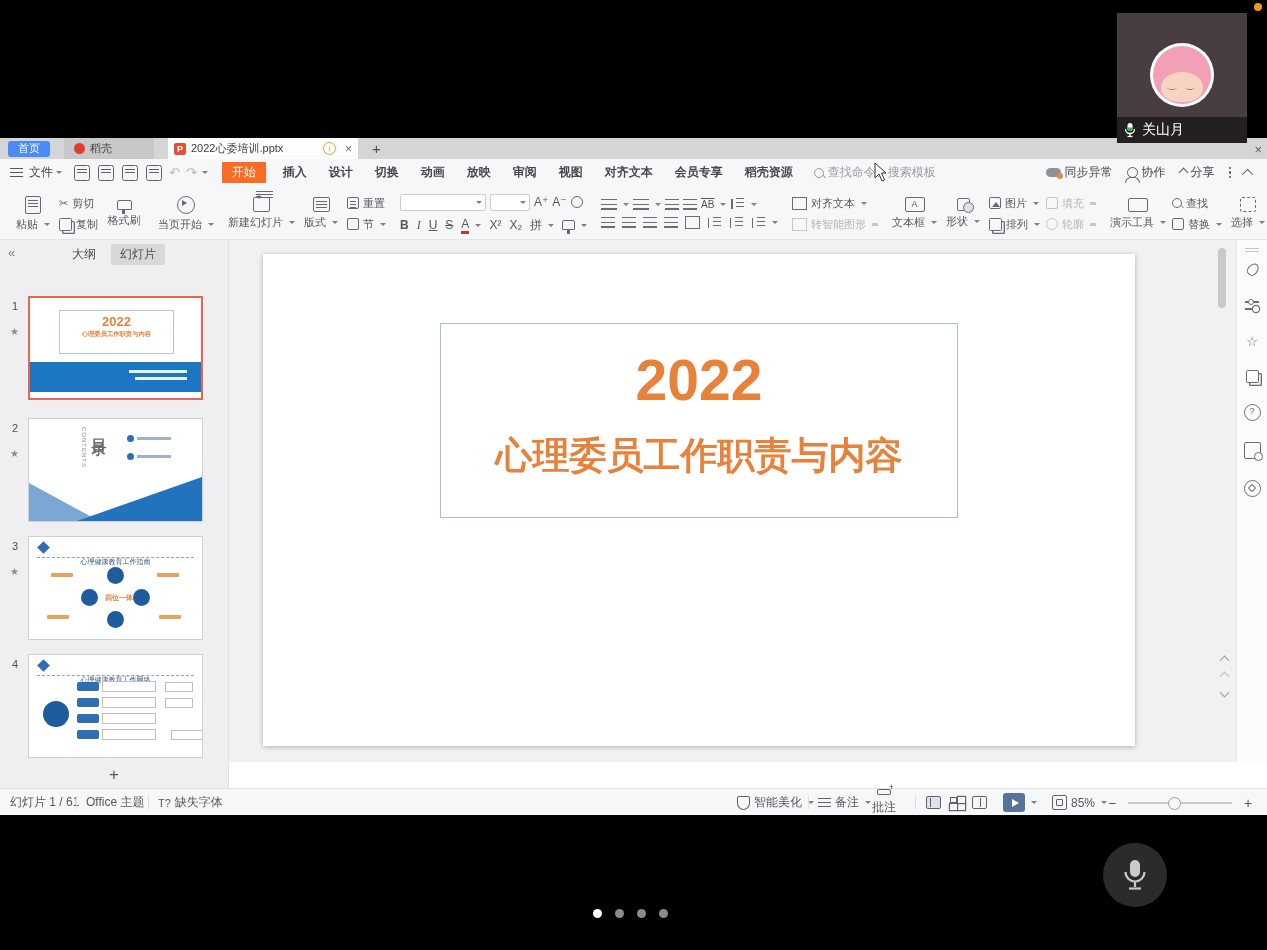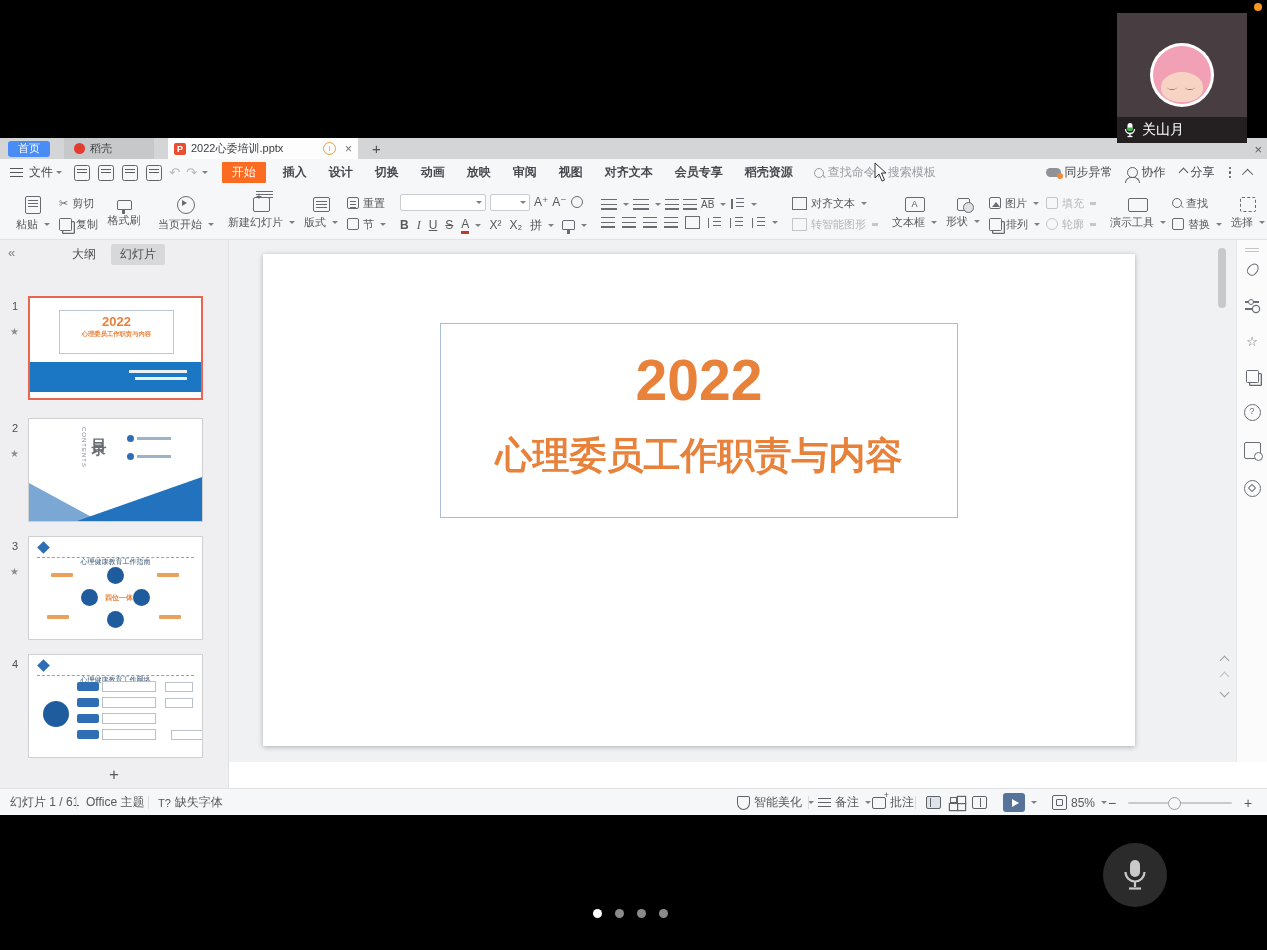--- a/index.html
+++ b/index.html
@@ -590,21 +590,21 @@
       <span class="shield"></span>
       <span>智能美化</span>
         <span class="car"></span>
     </span>
     <span class="sdiv" style="left:808px;"></span>
     <span class="it" style="left:818px;">
       <span class="notei"></span>
       <span>备注</span>
         <span class="car"></span>
     </span>
-    <span class="it" style="left:872px;">
+    <span class="it" style="left:872px;flex-direction:column;">
       <span class="comi"></span>
       <span>批注</span>
     </span>
     <span class="sdiv" style="left:915px;"></span>
     <span class="it" style="left:926px;gap:8px;">
       <span class="vico norm"></span>
       <span class="vico grid"></span>
       <span class="vico read"></span>
     </span>
     <span class="it" style="left:1003px;">

